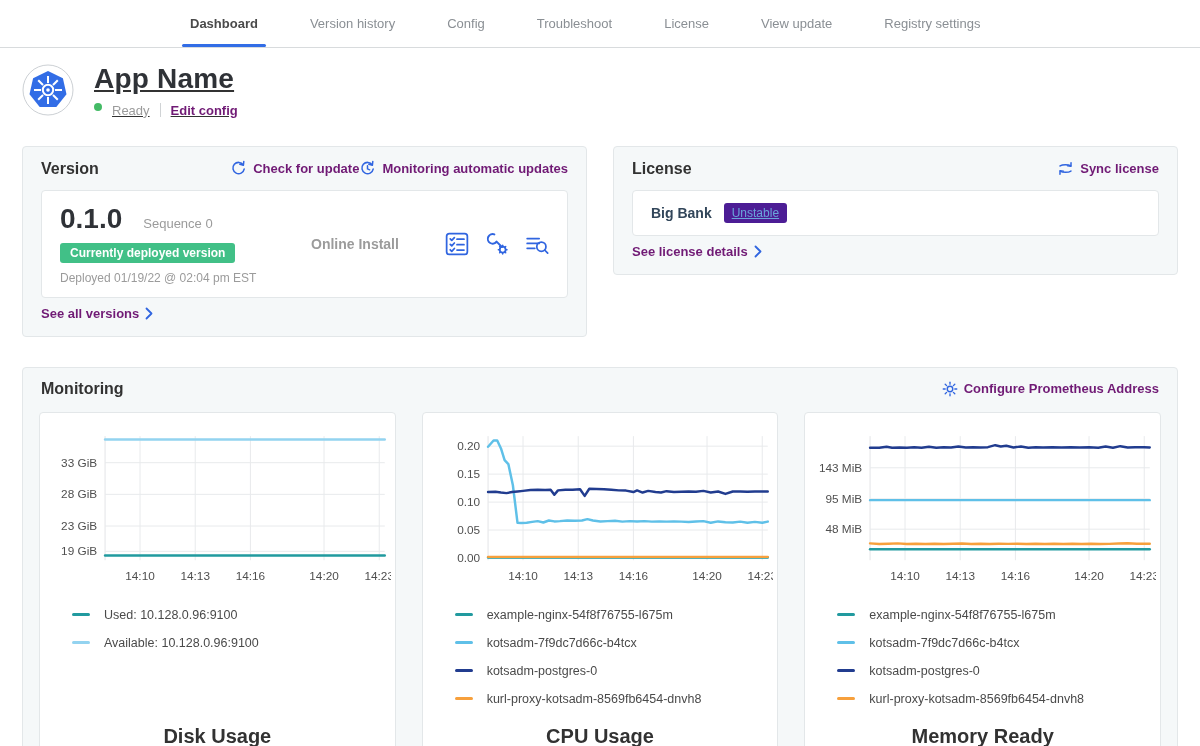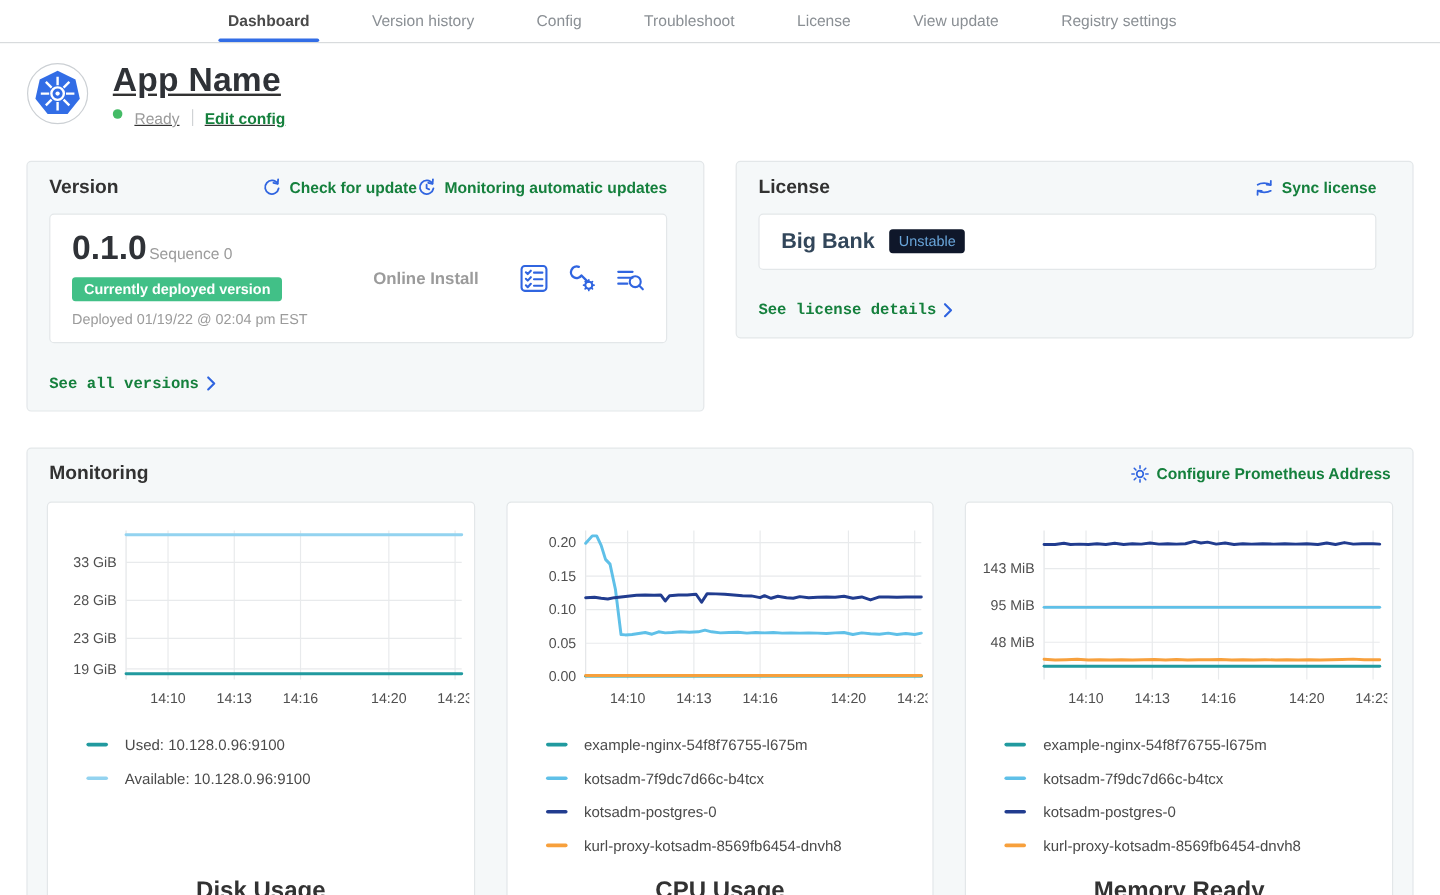--- a/index.html
+++ b/index.html
@@ -1,62 +1,62 @@
 <!DOCTYPE html>
 <html><head>
 <meta charset="utf-8">
 <style>
   * { margin:0; padding:0; box-sizing:border-box; }
   html,body { width:1200px; height:746px; background:#ffffff;
     font-family:"Liberation Sans","DejaVu Sans",sans-serif; color:#323232; overflow:hidden; }
 
   
-  .nav { height:36px; display:flex; align-items:stretch; gap:52px; padding-left:190px;
+  .nav { height:48px; display:flex; align-items:stretch; gap:52px; padding-left:190px;
     border-bottom:1px solid #d8dbdd; background:#fff; }
   .tab { display:flex; align-items:center; font-size:13px; color:#8a8f94; position:relative; cursor:pointer; }
   .tab.active { color:#4a4a4a; font-weight:bold; }
   .tab.active::after { content:''; position:absolute; left:-8px; right:-8px; bottom:0; height:3px;
     background:#326de6; border-radius:2px; }
 
   
   .app-header { display:flex; align-items:flex-start; gap:20px; padding:16px 22px 0 22px;text-decoration:underline; }
   .k8s-wrap { width:52px; height:52px; }
   .app-title { font-size:28px; font-weight:bold; color:#2f3237; line-height:1.1; letter-spacing:.2px; }
   .status-row { display:flex; gap:10px; margin-top:8px; }
   .dot { width:8px; height:8px; border-radius:50%; background:#44bb66; }
   .status-text { font-size:13px; color:#9b9b9b; }
   .vdiv { width:1px; height:14px; background:#d0d3d5; }
-  .blue-link { font-size:13px; font-weight:bold; color:#15803d; display:inline-flex; align-items:center; gap:6px; cursor:pointer; white-space:nowrap; }
+  .blue-link { font-size:13px; font-weight:bold; color:#701a75; display:inline-flex; align-items:center; gap:6px; cursor:pointer; white-space:nowrap; }
 
   
   .cards-row { display:flex; gap:26px; align-items:flex-start; padding:0 22px; margin-top:28px; }
-  .panel { flex:1; background:#f5f8f9; border:1px solid #e3e7e9; border-radius:4px; padding:13px 30px 14px 18px; }
+  .panel { flex:1; background:#f5f8f9; border:1px solid #e3e7e9; border-radius:4px; padding:13px 18px 14px 18px; }
   .panel-head { display:flex; justify-content:space-between; align-items:center; }
   .panel-title { font-size:16px; font-weight:bold; color:#323232; }
   .head-links { display:flex; align-items:center; }
   .inner-card { background:#fff; border:1px solid #e3e7e9; border-radius:4px; margin-top:12px; padding:12px 18px; }
 
   
   .version-flex { display:flex; align-items:center; }
   .ver-left { min-width:235px; }
-  .ver-num-row { display:flex; align-items:baseline; gap:2px; }
+  .ver-num-row { display:flex; align-items:baseline; gap:21px; }
   .version-number { font-size:28px; font-weight:bold; color:#2f3237; }
   .sequence { font-size:13px; color:#9b9b9b; }
   .green-badge { display:inline-block; background:#41c087; color:#fff; font-size:12px; font-weight:bold;
     padding:3px 10px; border-radius:3px; margin-top:8px; }
   .deployed { font-size:12px; color:#9b9b9b; margin-top:8px; }
   .install-type { flex:1; font-size:14px; font-weight:bold; color:#9b9b9b; padding-left:16px; }
   .ver-icons { display:flex; gap:16px; align-items:center; }
   .ver-icons svg { cursor:pointer; }
-  .see-link { margin-top:24px;font-family:Liberation Mono, monospace; }
+  .see-link { margin-top:6px; }
 
   
   .lic-row1 { display:flex; align-items:center; gap:12px; }
-  .lic-name { font-size:18px; font-weight:bold; color:#32465a; }
-  .chan-badge { background:#0f172a; color:#69a5da; font-size:12px; padding:3px 8px; border-radius:3px; }
+  .lic-name { font-size:14px; font-weight:bold; color:#32465a; }
+  .chan-badge { background:#4c1d95; color:#69a5da; font-size:12px; padding:3px 8px; border-radius:3px;text-decoration:underline; }
   .lic-row2 { display:flex; align-items:center; gap:12px; margin-top:12px; }
   .trial-badge { background:#d2e9f8; color:#3f87c8; font-size:12px; font-weight:bold; padding:3px 9px;
     border-radius:3px; display:inline-flex; align-items:center; gap:5px; }
   .expiry { font-size:13px; color:#9b9b9b; }
 
   
   .monitoring { margin:30px 22px 8px 22px; background:#f5f8f9; border:1px solid #e3e7e9; border-radius:4px;
     padding:12px 8px 14px 8px; }
   .mon-head { display:flex; justify-content:space-between; align-items:center; padding:0 10px; }
   .charts-row { display:flex; gap:26px; margin-top:14px; padding:0 8px; }

